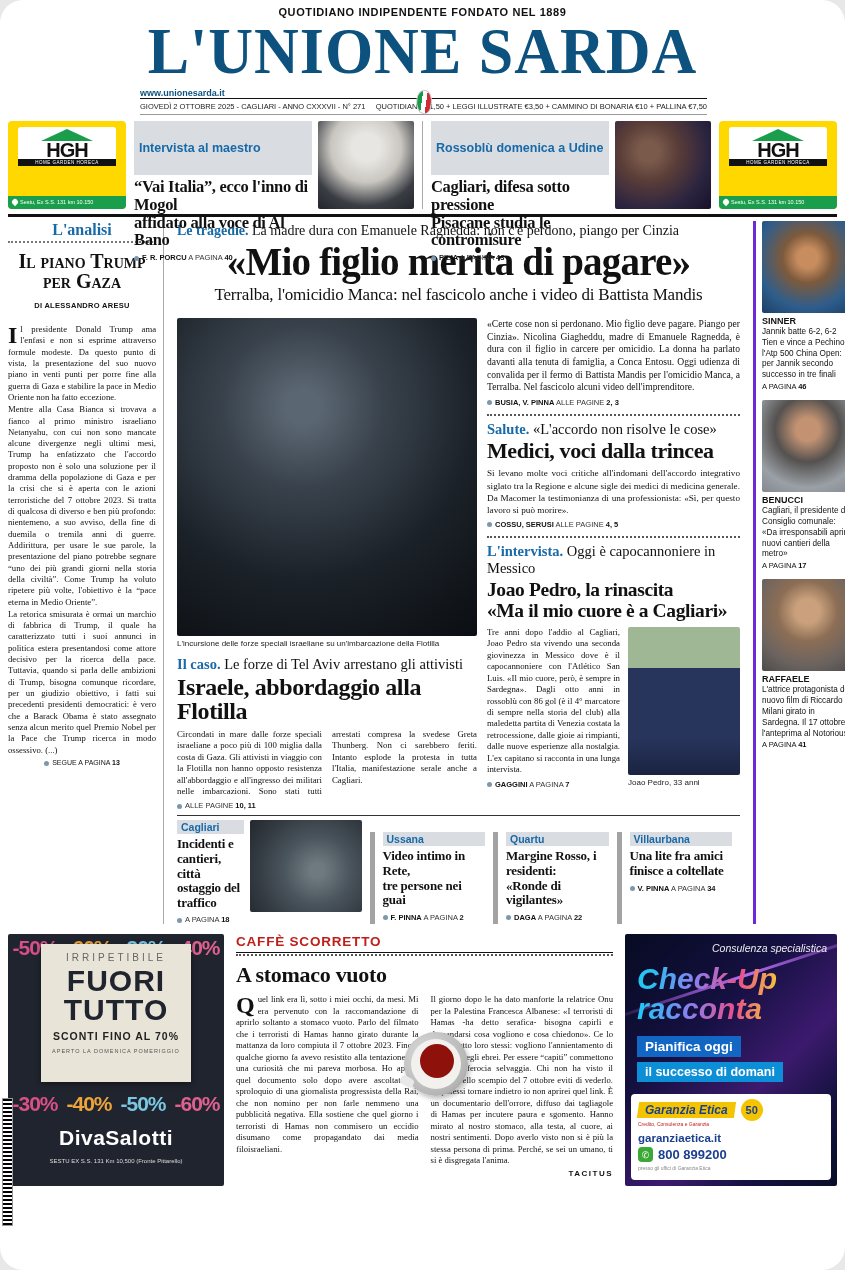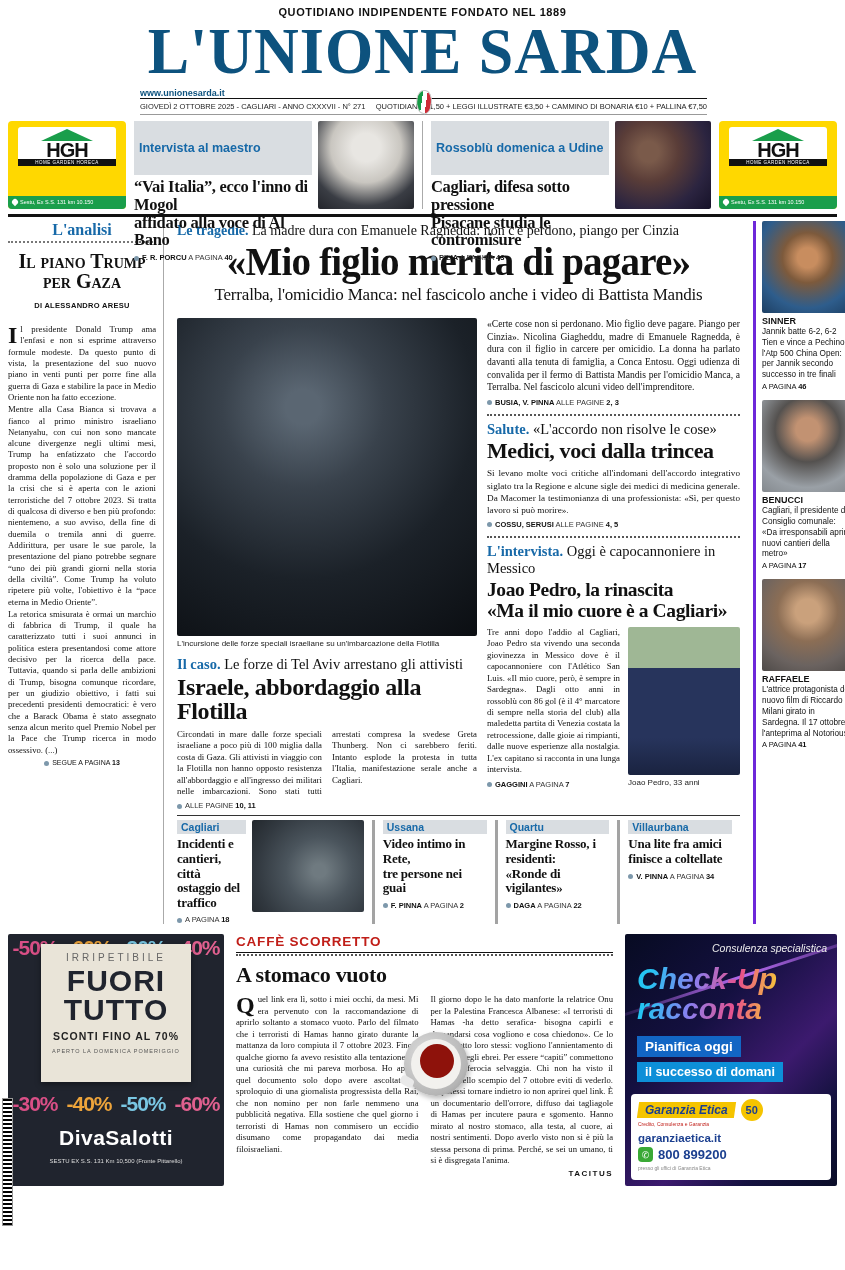--- a/index.html
+++ b/index.html
@@ -1,17 +1,17 @@
 <!DOCTYPE html>
 <html><head>
 <meta charset="utf-8">
 <style>
   * { margin:0; padding:0; box-sizing:border-box; }
   body { background:#e8e8e8; font-family:"Liberation Serif", serif; color:#111; }
-  .page { position:relative; width:845px; height:1270px; margin:0 auto; background:#fff; padding:2px 8px 6px 8px; overflow:hidden; }
+  .page { position:relative; width:845px; height:1270px; margin:0 auto; background:#fff; padding:2px 8px 6px 8px; overflow:hidden;border-radius:23px; }
 
   
   .topline { text-align:center; font-family:"Liberation Sans",sans-serif; font-weight:bold; font-size:11px; letter-spacing:.6px; padding:4px 0 2px; }
   .masthead-title { text-align:center; font-weight:bold; font-size:62px; line-height:1.0; color:#0d527e; letter-spacing:1px; transform:scaleY(1.05); }
   .info-wrap { margin:6px 130px 0 132px; position:relative; }
   .site { font-family:"Liberation Sans",sans-serif; font-weight:bold; font-size:9px; color:#0d527e; }
   .info-row { border-top:1.5px solid #111; border-bottom:1px solid #999; display:flex; justify-content:space-between; align-items:center; padding:3px 0; font-family:"Liberation Sans",sans-serif; font-size:7.5px; color:#222; }
   .flag-icon { position:absolute; left:50%; top:2px; width:16px; height:24px; transform:translateX(-50%) rotate(8deg); background:linear-gradient(90deg,#169b46 33%,#fff 33% 66%,#ce2b37 66%); border-radius:45% 55% 40% 60%; border:1px solid #ccc; }
 
   
@@ -82,21 +82,21 @@
   .rp-3 { background:radial-gradient(circle at 50% 32%, #c29272 15%, #54514f 42%, #9aa0a6 75%, #84898e); }
   .rp-4 { background:radial-gradient(circle at 50% 35%, #caa17c 16%, #8c6e55 40%, #6b6360 72%, #4e4a48); }
   .rail-name { font-weight:bold; font-size:9px; margin-bottom:1px; }
   .rail-text { font-size:8.2px; line-height:1.32; color:#111; }
   .rail-page { font-size:7.5px; margin-top:1px; }
 
   
   .briefs-row { display:flex; }
   .brief { padding:0 8px; flex:1; min-width:0; }
   .brief:first-child { padding-left:0; flex:1.8; display:flex; gap:6px; }
-  .brief + .brief { border-left:3px solid #a3a3a3; }
+  .brief + .brief { border-left:5px solid #a3a3a3;margin-top:12px; }
   .brief-label { display:block; background:#d9dde1; color:#1769a8; font-family:"Liberation Sans",sans-serif; font-weight:bold; font-size:10.5px; padding:1px 4px; margin-bottom:3px; }
   .brief-head { font-weight:bold; font-size:13px; line-height:1.12; letter-spacing:-.2px; white-space:pre-line; }
   .brief .byline { margin-top:5px; }
   .photo-traffic { width:112px; height:92px; flex:none; border-radius:2px; background:radial-gradient(circle at 60% 55%, #6f7a80 8%, #4a545c 40%, #31383f 75%, #23282d); }
 
   
   .bottom { display:flex; gap:8px; margin-top:10px; }
 
   .ad-left { width:216px; height:252px; flex:none; background:#20242e; position:relative; overflow:hidden; border-radius:2px; color:#fff; }
   .pct-row { position:absolute; left:0; right:0; display:flex; justify-content:space-around; font-family:"Liberation Sans",sans-serif; font-weight:bold; font-size:21px; letter-spacing:-1px; }

